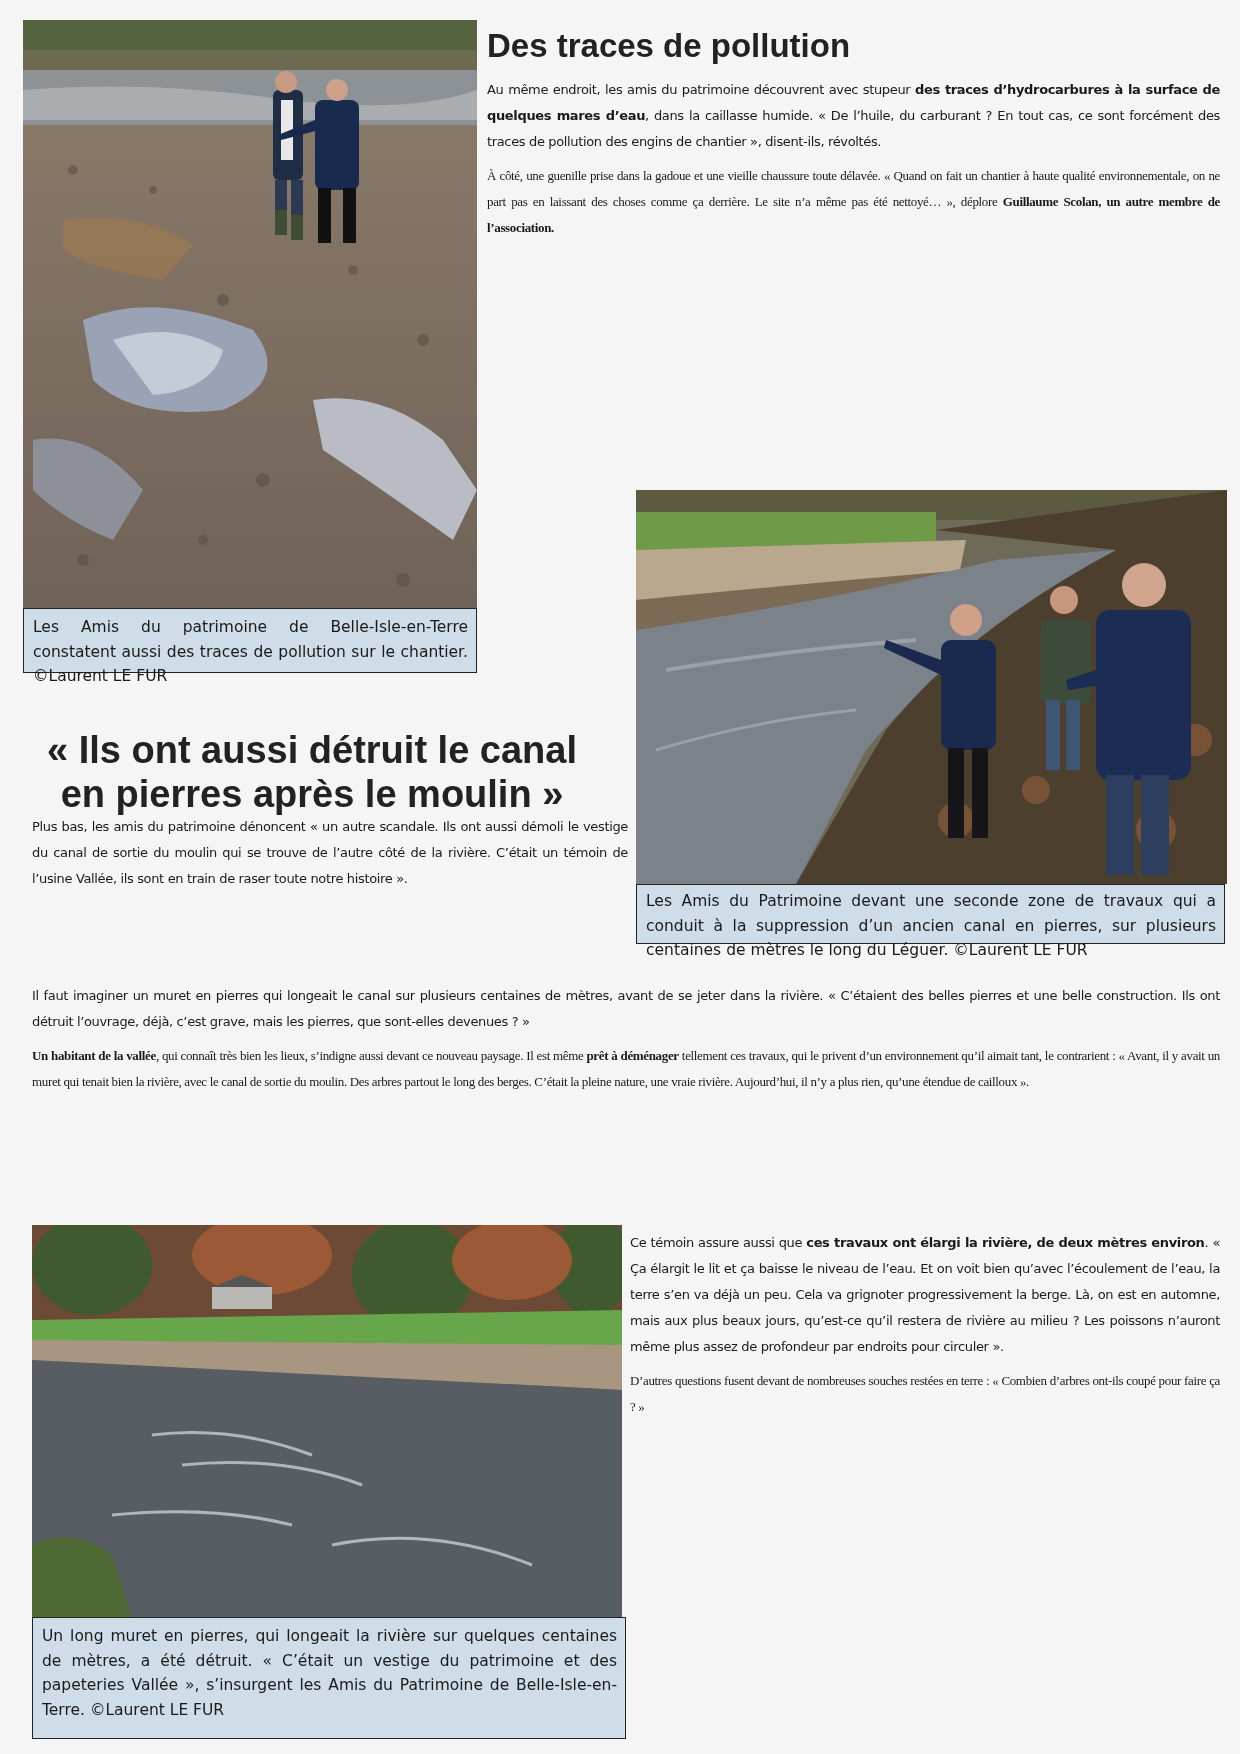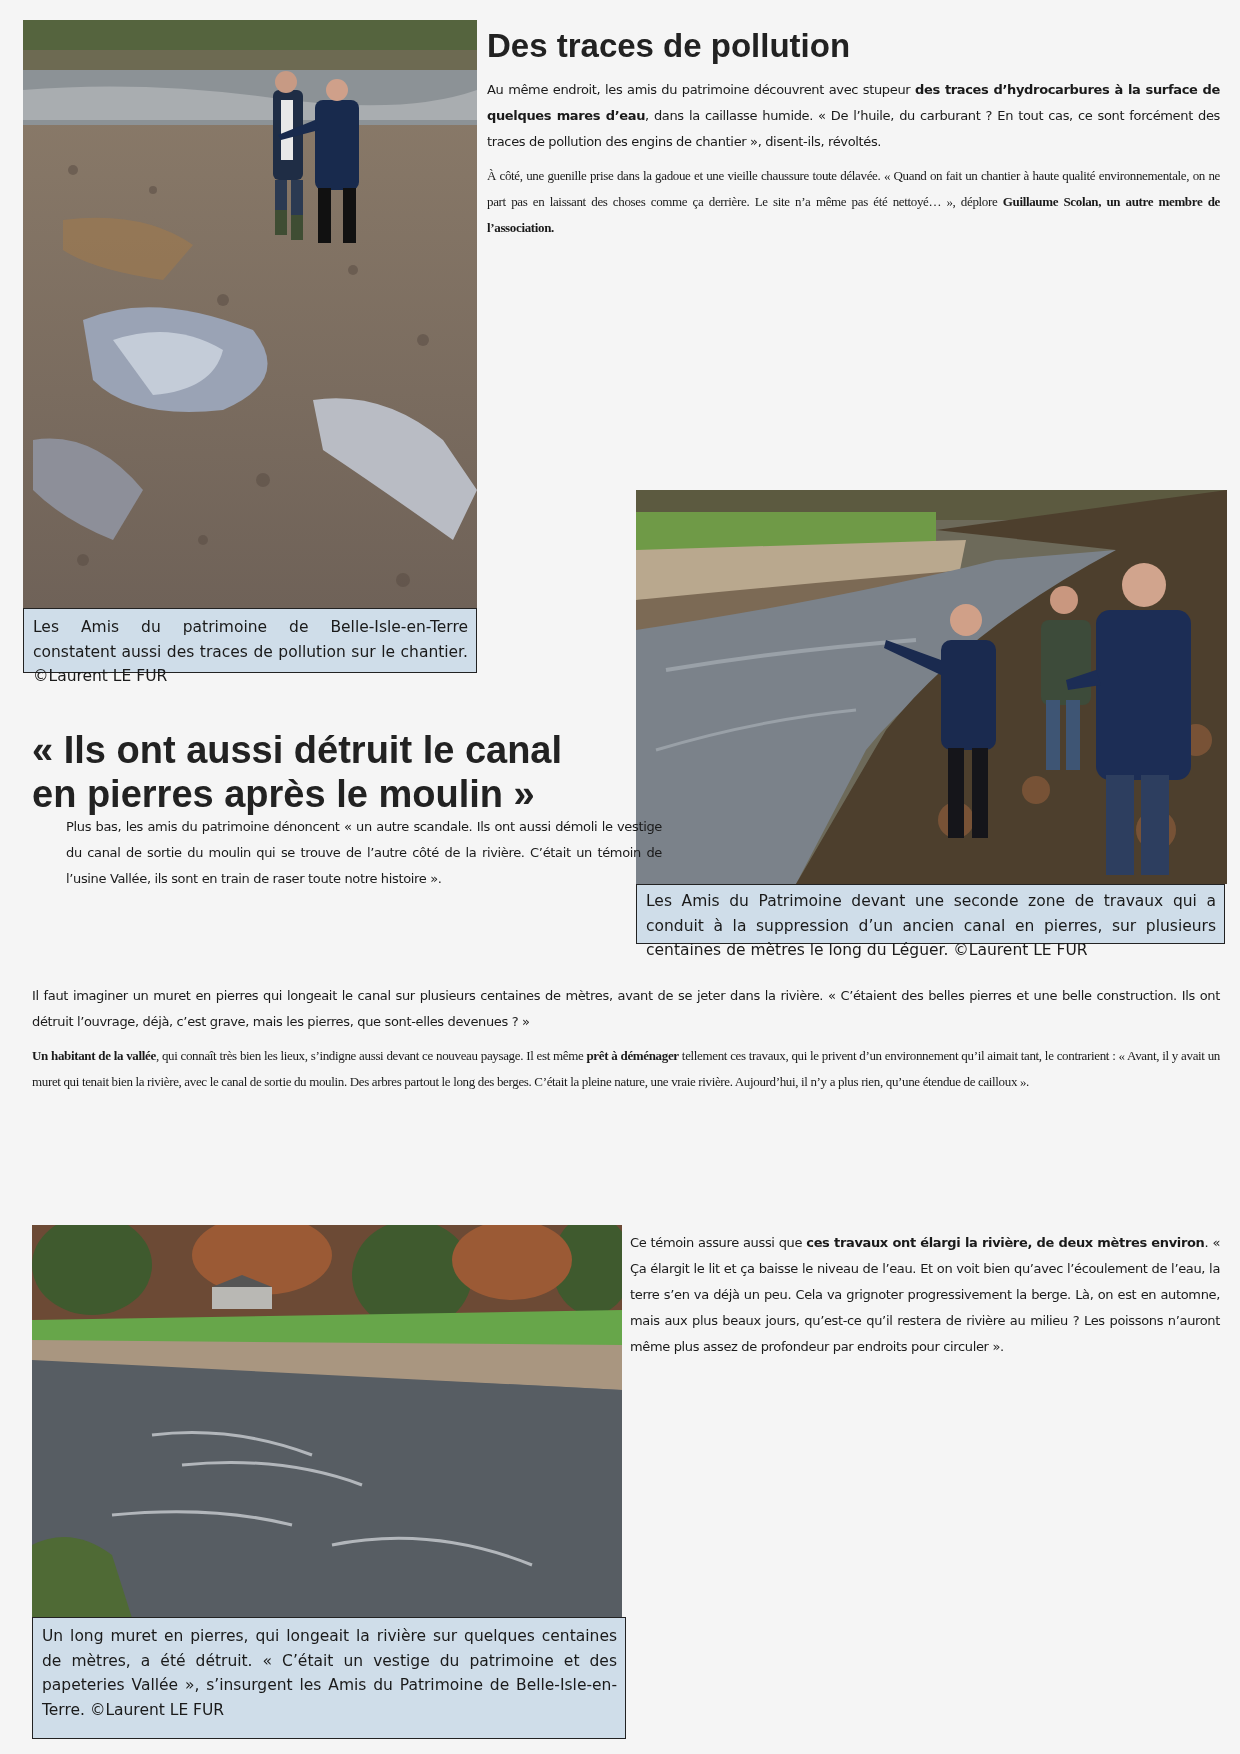--- a/index.html
+++ b/index.html
@@ -3,21 +3,21 @@
 <meta charset="utf-8">
 <style>
   html, body { margin:0; padding:0; }
   body { width:1240px; height:1754px; background:#f5f5f5; position:relative; overflow:hidden;
          font-family:"DejaVu Sans", sans-serif; color:#1a1a1a; }
   .abs { position:absolute; }
   .photo { position:absolute; overflow:hidden; }
   .caption { position:absolute; box-sizing:border-box; background:#cfdde9; border:1.5px solid #222;
              font-family:"DejaVu Sans", sans-serif; font-size:15.5px; line-height:24.5px; padding:6px 8px 6px 9px;
              text-align:justify; color:#1a1a1a; }
-  h1, h2 { margin:0; font-family:"Liberation Sans", sans-serif; font-weight:bold; color:#222; }
+  h1, h2 { margin:0; font-family:"Liberation Sans", sans-serif; font-weight:bold; color:#222;text-align:center; }
   .heading1 { font-size:33px; line-height:40px; }
   .heading2 { font-size:38px; line-height:44px; }
   .txt { font-family:"DejaVu Sans", sans-serif; font-size:13px; line-height:26px; text-align:justify;
          letter-spacing:-0.35px; margin:0; }
   .txt b { font-weight:bold; }
   .para + .para { margin-top:8px;font-family:Liberation Serif, serif; }
   svg { display:block; }
 </style>
 </head>
 <body>
@@ -109,21 +109,21 @@
     <circle cx="508" cy="95" r="22" fill="#d1a48d"></circle>
     <path d="M460 180 L430 190 L432 200 L465 195Z" fill="#1c2d55"></path>
     <rect x="470" y="285" width="28" height="100" fill="#2d3e5f"></rect>
     <rect x="505" y="285" width="28" height="100" fill="#2d3e5f"></rect>
   </svg>
 </div>
 <div class="caption" style="left:636px; top:884px; width:589px; height:60px; padding-top:4px;">Les Amis du Patrimoine devant une seconde zone de travaux qui a conduit à la suppression d’un ancien canal en pierres, sur plusieurs centaines de mètres le long du Léguer. ©Laurent LE FUR</div>
 
 <h2 class="abs heading2" style="left:32px; top:728px; width:560px;">« Ils ont aussi détruit le canal en pierres après le moulin »</h2>
 
-<p class="abs txt" style="left:32px; top:814px; width:596px;margin-left:34px;">Plus bas, les amis du patrimoine dénoncent « un autre scandale. Ils ont aussi démoli le vestige du canal de sortie du moulin qui se trouve de l’autre côté de la rivière. C’était un témoin de l’usine Vallée, ils sont en train de raser toute notre histoire ».</p>
+<p class="abs txt" style="left:32px; top:814px; width:596px;">Plus bas, les amis du patrimoine dénoncent « un autre scandale. Ils ont aussi démoli le vestige du canal de sortie du moulin qui se trouve de l’autre côté de la rivière. C’était un témoin de l’usine Vallée, ils sont en train de raser toute notre histoire ».</p>
 
 <div class="abs" style="left:32px; top:983px; width:1188px;">
   <p class="txt para"><span>Il faut imaginer un muret en pierres qui longeait le canal sur plusieurs centaines de mètres, avant de se jeter dans la rivière. « C’étaient des belles pierres et une belle construction. Ils ont détruit l’ouvrage, déjà, c’est grave, mais les pierres, que sont-elles devenues ? »</span></p>
   <p class="txt para"><b>Un habitant de la vallée</b><span>, qui connaît très bien les lieux, s’indigne aussi devant ce nouveau paysage. Il est même </span><b>prêt à déménager</b><span> tellement ces travaux, qui le privent d’un environnement qu’il aimait tant, le contrarient : «  Avant, il y avait un muret qui tenait bien la rivière, avec le canal de sortie du moulin. Des arbres partout le long des berges. C’était la pleine nature, une vraie rivière. Aujourd’hui, il n’y a plus rien, qu’une étendue de cailloux  ».</span></p>
 </div>
 
 <div class="photo" style="left:32px; top:1225px; width:590px; height:393px;" title="La rivière élargie aux eaux vives, berge de cailloux, prairie et maison au fond, forêt automnale">
   <svg width="590" height="393" viewBox="0 0 590 393" preserveAspectRatio="none">
     <rect width="590" height="393" fill="#6f7478"></rect>
     <rect width="590" height="95" fill="#6c4a35"></rect>
@@ -147,13 +147,14 @@
         <path d="M80 290 Q180 280 260 300"></path>
       <path d="M300 320 Q400 300 500 340"></path>
     </g>
     <path d="M0 320 Q40 300 80 330 L100 393 L0 393Z" fill="#4f6a35"></path>
   </svg>
 </div>
 <div class="caption" style="left:32px; top:1617px; width:594px; height:122px;">Un long muret en pierres, qui longeait la rivière sur quelques centaines de mètres, a été détruit. « C’était un vestige du patrimoine et des papeteries Vallée », s’insurgent les Amis du Patrimoine de Belle-Isle-en-Terre. ©Laurent LE FUR</div>
 
 <div class="abs" style="left:630px; top:1230px; width:590px;">
   <p class="txt para"><span>Ce témoin assure aussi que </span><b>ces travaux ont élargi la rivière, de deux mètres environ</b><span>. «  Ça élargit le lit et ça baisse le niveau de l’eau. Et on voit bien qu’avec l’écoulement de l’eau, la terre s’en va déjà un peu. Cela va grignoter progressivement la berge. Là, on est en automne, mais aux plus beaux jours, qu’est-ce qu’il restera de rivière au milieu ? Les poissons n’auront même plus assez de profondeur par endroits pour circuler  ».</span></p>
+  <p class="txt para"><span>D’autres questions fusent devant de nombreuses souches restées en terre : «  Combien d’arbres ont-ils coupé pour faire ça ?  »</span></p>
 </div>
 
 </body></html>

